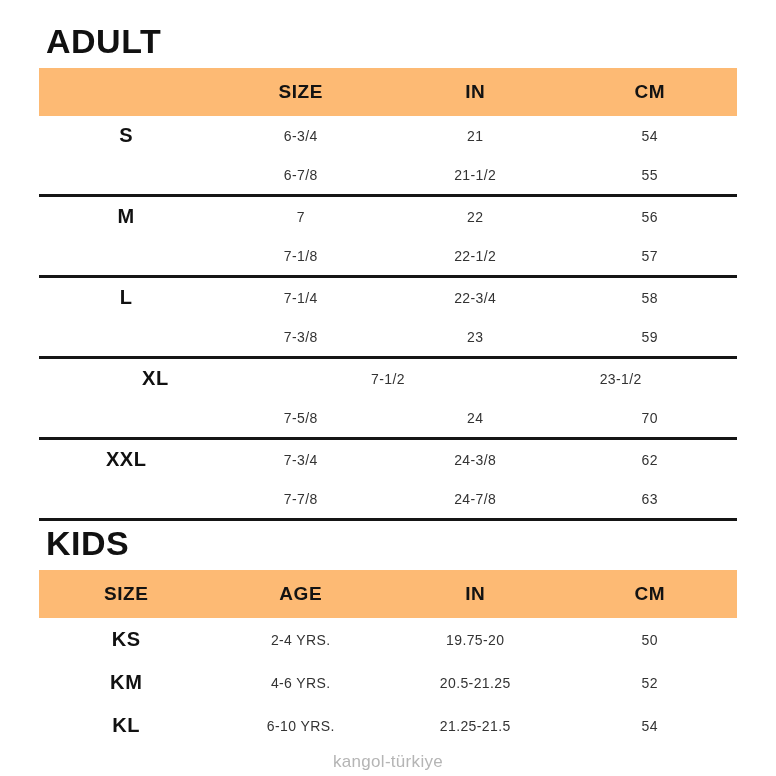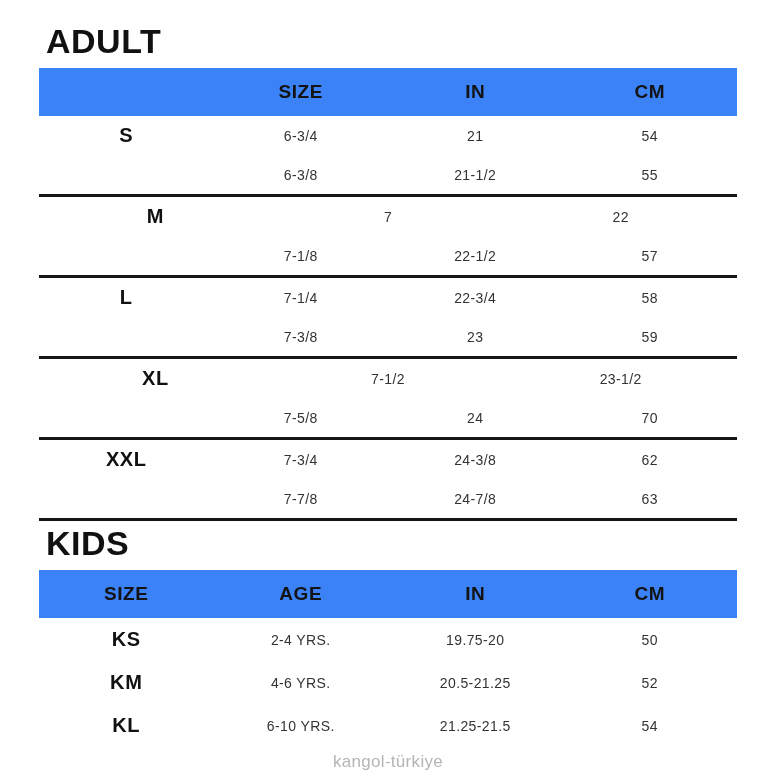--- a/index.html
+++ b/index.html
@@ -23,21 +23,21 @@
     margin: 0 0 0 7px;
     line-height: 32px;
   }
   .section-title.adult { padding-top: 25px; margin-bottom: 11px; }
   .section-title.kids  { padding-top: 6px; margin-bottom: 11px; }
   .table { width: 100%; }
   .thead {
     display: flex;
     align-items: center;
     height: 48px;
-    background: #3b82f6;
+    background: #fdba74;
   }
   .th {
     flex: 1 1 25%;
     text-align: center;
     font-size: 19px;
     font-weight: 700;
     letter-spacing: 0.6px;
     color: #131313;
   }
   .tr {
@@ -89,31 +89,32 @@
 
     <div class="group">
       <div class="tr">
         <div class="td row-label">S</div>
         <div class="td">6-3/4</div>
         <div class="td">21</div>
         <div class="td">54</div>
       </div>
       <div class="tr">
         <div class="td row-label"></div>
-        <div class="td">6-3/8</div>
+        <div class="td">6-7/8</div>
         <div class="td">21-1/2</div>
         <div class="td">55</div>
       </div>
     </div>
 
     <div class="group">
       <div class="tr">
         <div class="td row-label">M</div>
         <div class="td">7</div>
         <div class="td">22</div>
+        <div class="td">56</div>
       </div>
       <div class="tr">
         <div class="td row-label"></div>
         <div class="td">7-1/8</div>
         <div class="td">22-1/2</div>
         <div class="td">57</div>
       </div>
     </div>
 
     <div class="group">

